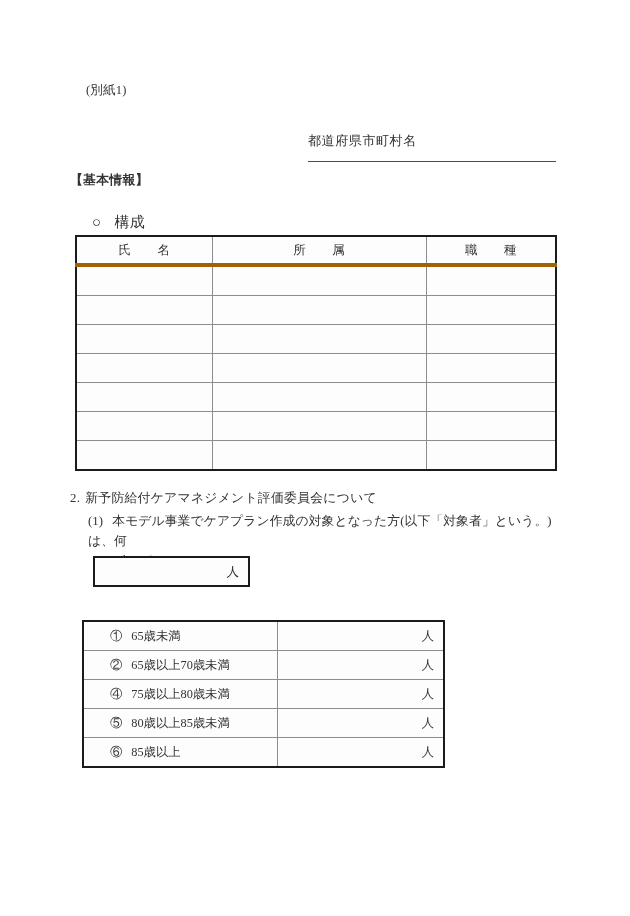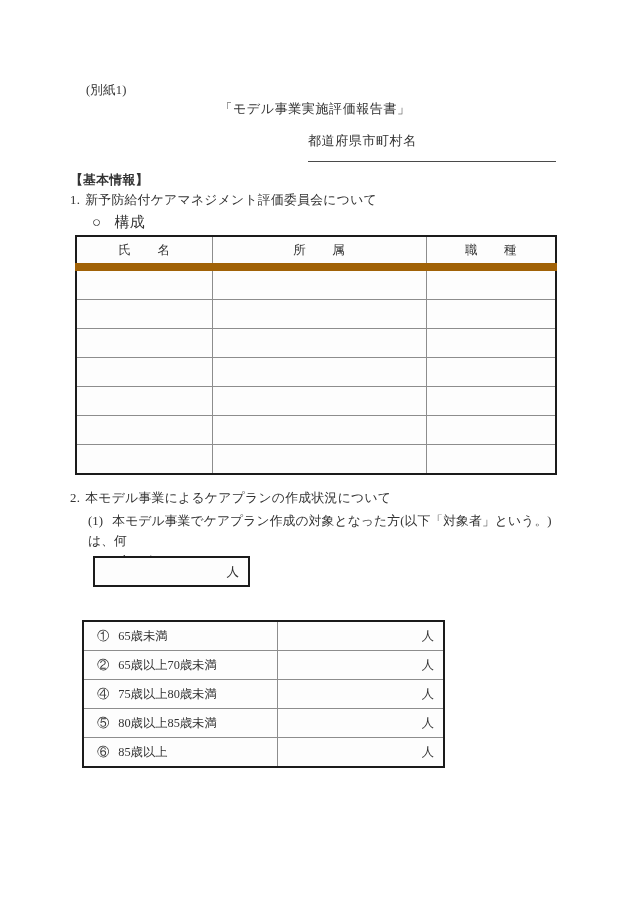--- a/index.html
+++ b/index.html
@@ -102,21 +102,21 @@
     height: 28px;
     padding: 0;
     font-weight: normal;
     font-size: 12.5px;
     text-align: center;
     vertical-align: middle;
     background: #fdfdfd;
   }
   .members-table thead th {
     height: 26px;
-    border-bottom: 8px solid #a16207;
+    border-bottom: 4px solid #a16207;
     letter-spacing: 7px;
     text-indent: 7px;
   }
   .members-table col.c-name  { width: 136px; }
   .members-table col.c-org   { width: 214px; }
   .members-table col.c-job   { width: 130px; }
 
   
   .q2-line {
     position: absolute;
@@ -185,45 +185,41 @@
     border: 1px solid #8d8d8d;
     height: 28px;
     padding: 0;
     font-size: 12.3px;
     vertical-align: middle;
     background: #fdfdfd;
   }
   .age-table col.c-lbl { width: 194px; }
   .age-table col.c-val { width: 167px; }
   .age-table td.lbl {
-    padding-left: 13px;
+    padding-left: 26px;
     white-space: nowrap;
   }
   .age-table td.lbl .mark { margin-right: 9px; }
   .age-table td.val {
     text-align: right;
     padding-right: 9px;
   }
 </style>
 </head>
 <body>
 
 <div class="page">
 
   <div class="attach-label">(別紙1)</div>
 
-  <div class="doc-title">「モデル事業実施評価報告書」</div>
 
   <div class="muni-line">都道府県市町村名</div>
 
   <div class="basic-heading">【基本情報】</div>
 
-  <div class="q1-line">
-    <span class="num">1.</span><span>新予防給付ケアマネジメント評価委員会について</span>
-  </div>
 
   <div class="q1-sub">
     <span class="bullet">○</span><span>構成</span>
   </div>
 
   <table class="members-table">
     <colgroup>
       <col class="c-name">
         <col class="c-org">
         <col class="c-job">
@@ -268,21 +264,21 @@
       </tr>
       <tr>
         <td></td>
         <td></td>
         <td></td>
       </tr>
     </tbody>
   </table>
 
   <div class="q2-line">
-    <span class="num">2.</span><span>本モデル事業によるケアプランの作成状況について</span>
+    <span class="num">2.</span><span>新予防給付ケアマネジメント評価委員会について</span>
   </div>
 
   <div class="q2-1">
     <span class="num">(1)</span><span>本モデル事業でケアプラン作成の対象となった方(以下「対象者」という。)は、何</span>
     <span class="cont">人ですか。</span>
   </div>
 
   <div class="count-box">
     <span></span>
     <span class="unit">人</span>

